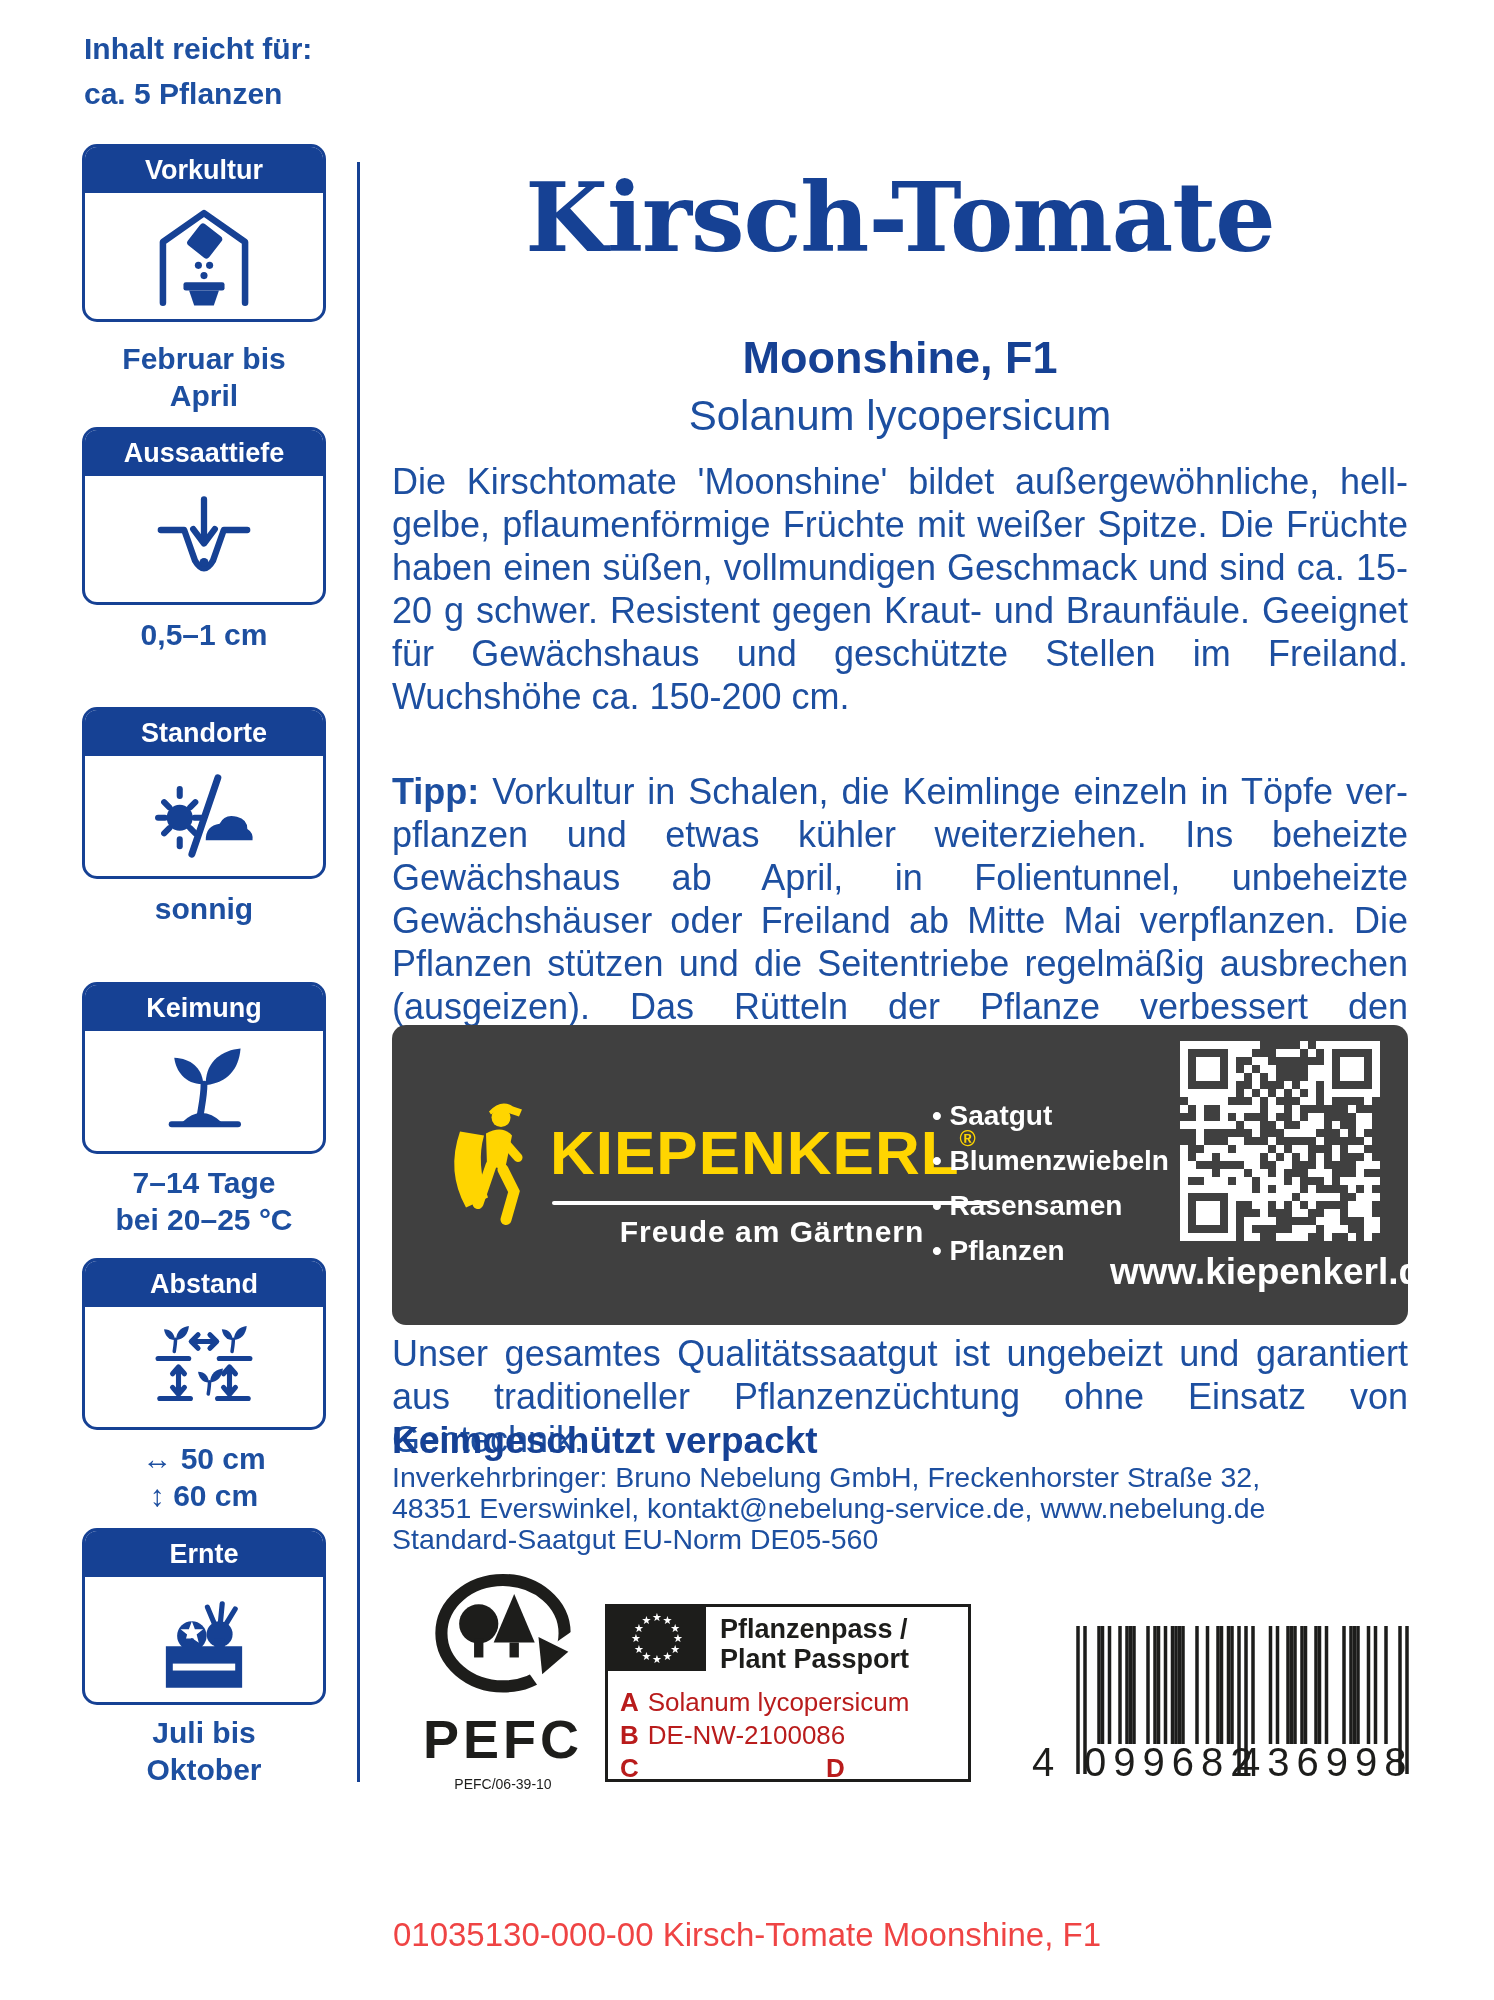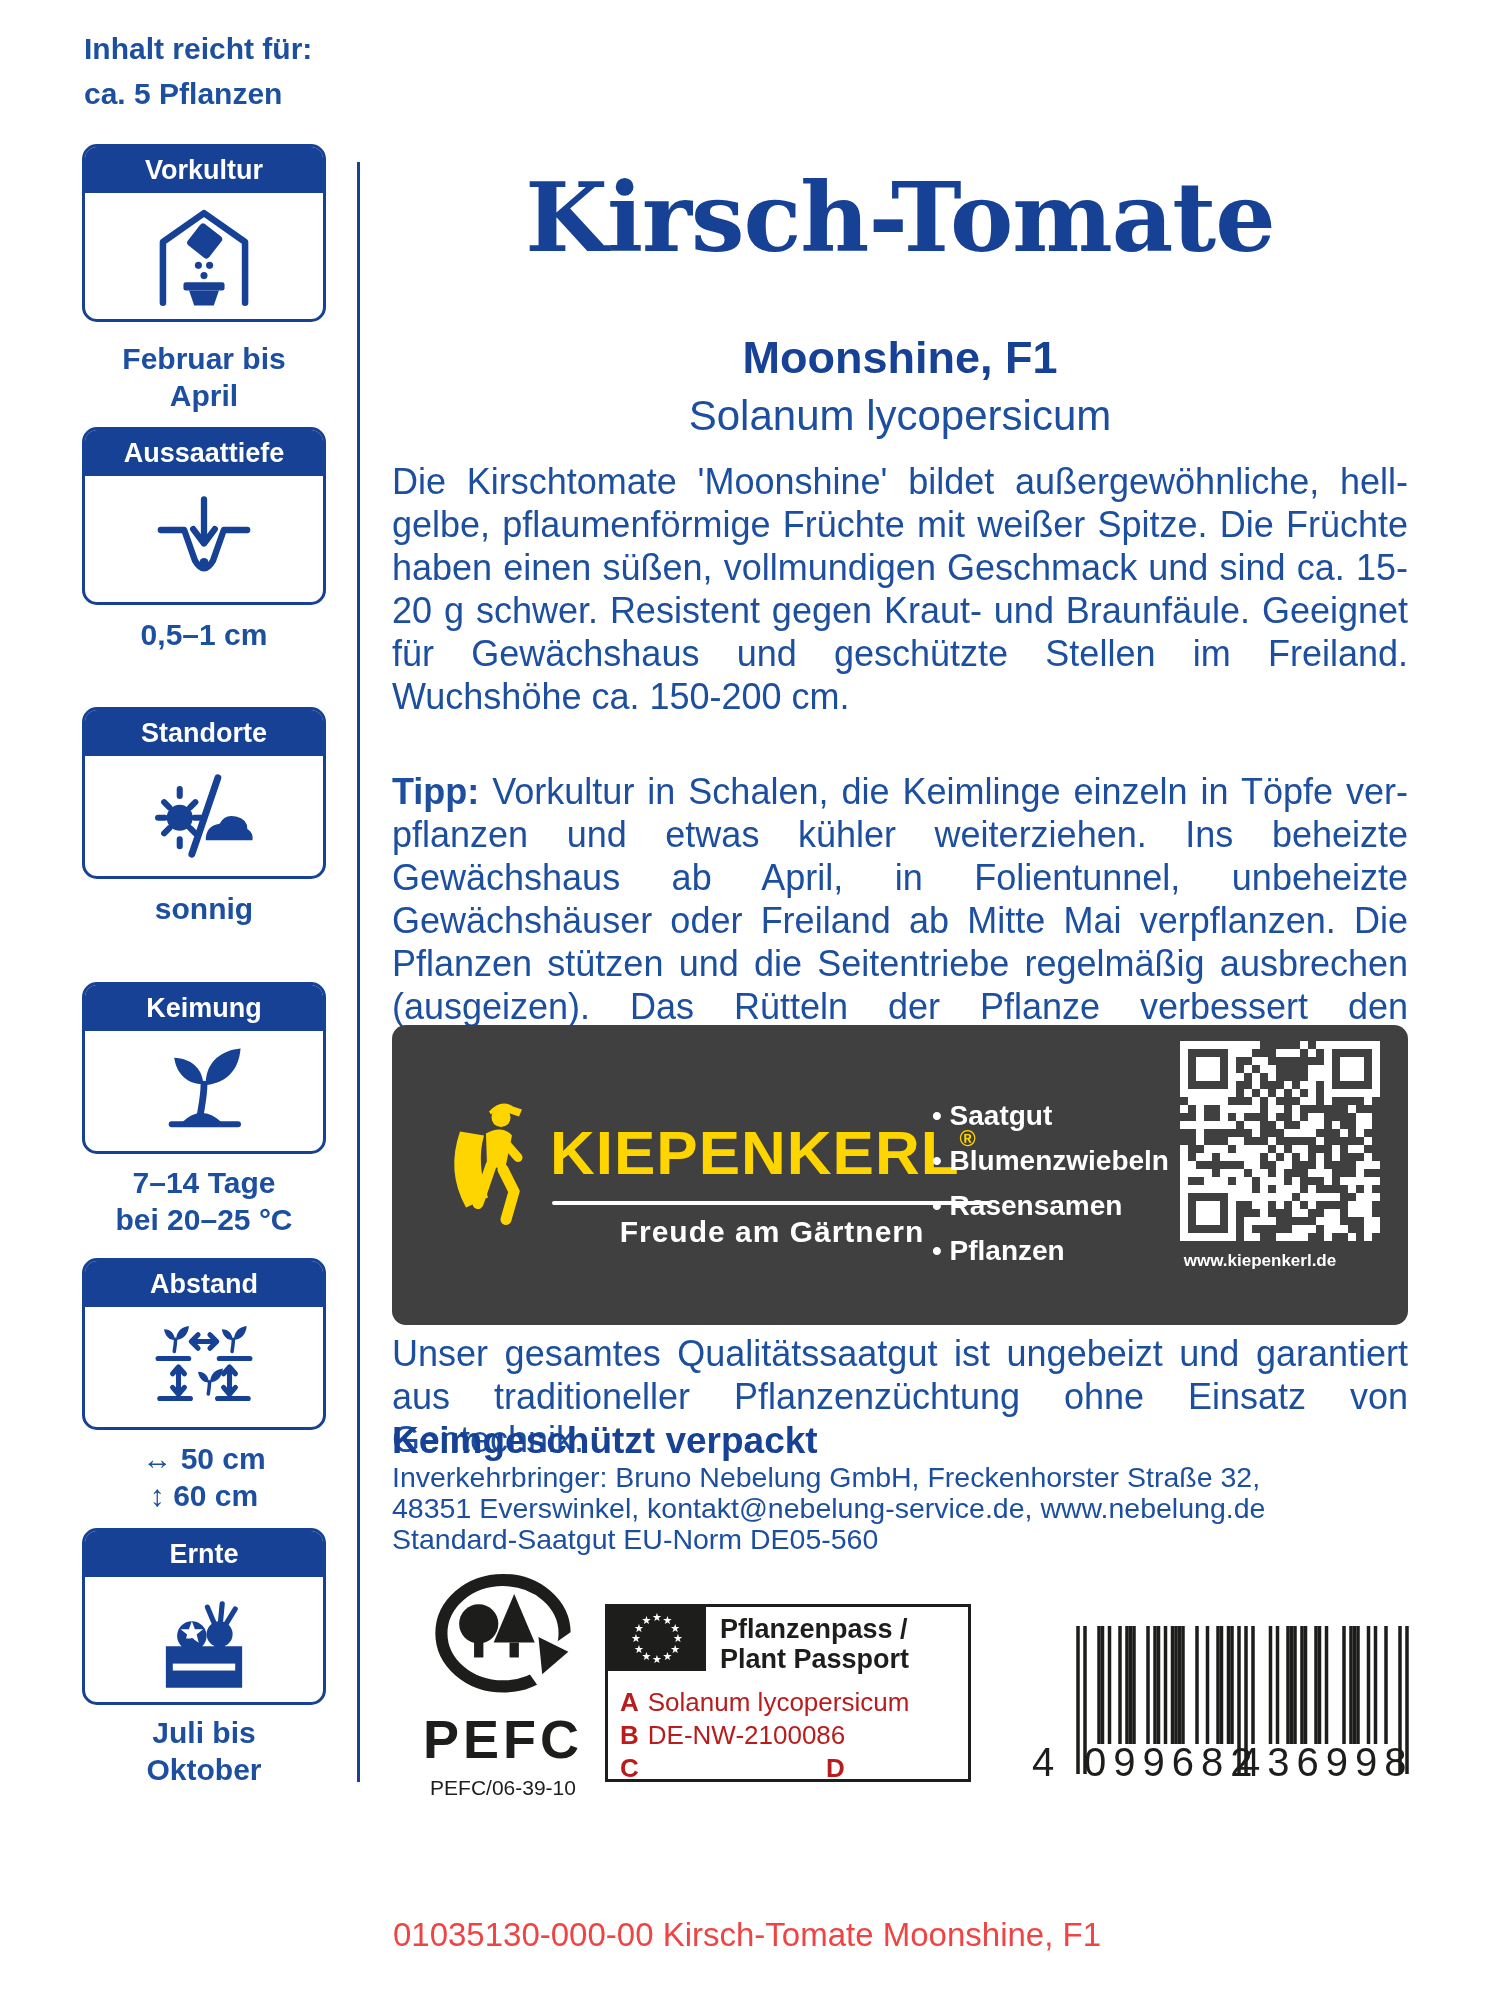--- a/index.html
+++ b/index.html
@@ -36,28 +36,28 @@
              hyphens:manual;-webkit-hyphens:manual;}
   .body-text b{font-weight:700;}
   
   .banner{left:392px;top:1025px;width:1016px;height:300px;background:#404040;border-radius:14px;}
   .brand{color:#ffd500;font-weight:700;font-size:62px;letter-spacing:1px;white-space:nowrap;}
   .brand sup{font-size:22px;vertical-align:28px;}
   .brand-rule{background:#ffffff;height:4px;border-radius:2px;}
   .tagline{color:#ffffff;font-weight:700;font-size:30px;text-align:center;letter-spacing:1px;}
   .products div{color:#ffffff;font-weight:700;font-size:28px;line-height:45px;white-space:nowrap;}
   .products div::before{content:"• ";}
-  .website{color:#ffffff;font-weight:700;font-size:17px;text-align:center;}
+  .website{color:#ffffff;font-weight:700;font-size:37px;text-align:center;}
   
   .packed{font-size:37px;font-weight:700;color:#164194;}
   .distrib{font-size:28.5px;line-height:31px;color:#1d4fa0;}
   
   .pefc-name{font-weight:700;font-size:54px;letter-spacing:4px;color:#1d1d1b;text-align:center;
              font-family:"Liberation Sans",sans-serif;}
-  .pefc-cert{font-size:21px;color:#1d1d1b;text-align:center;}
+  .pefc-cert{font-size:14px;color:#1d1d1b;text-align:center;}
   .passport{left:605px;top:1604px;width:366px;height:178px;border:3px solid #1d1d1b;
             box-sizing:border-box;background:#fff;}
   .pp-flag{position:absolute;left:0;top:0;width:98px;height:64px;background:#1d1d1b;}
   .pp-flag span{position:absolute;color:#fff;font-size:11px;transform:translate(-50%,-50%);}
   .pp-title{position:absolute;left:112px;top:7px;font-weight:700;font-size:27px;line-height:30px;color:#1d1d1b;}
   .pp-row{position:absolute;font-size:26px;color:#b91c1c;}
   .pp-row .k{font-weight:700;margin-right:9px;}
   .bc-digits{position:absolute;font-size:40px;color:#1d1d1b;}
   .footer{left:0;top:1916px;width:1494px;text-align:center;font-size:33px;color:#ef4444;}
   svg{display:block;}

